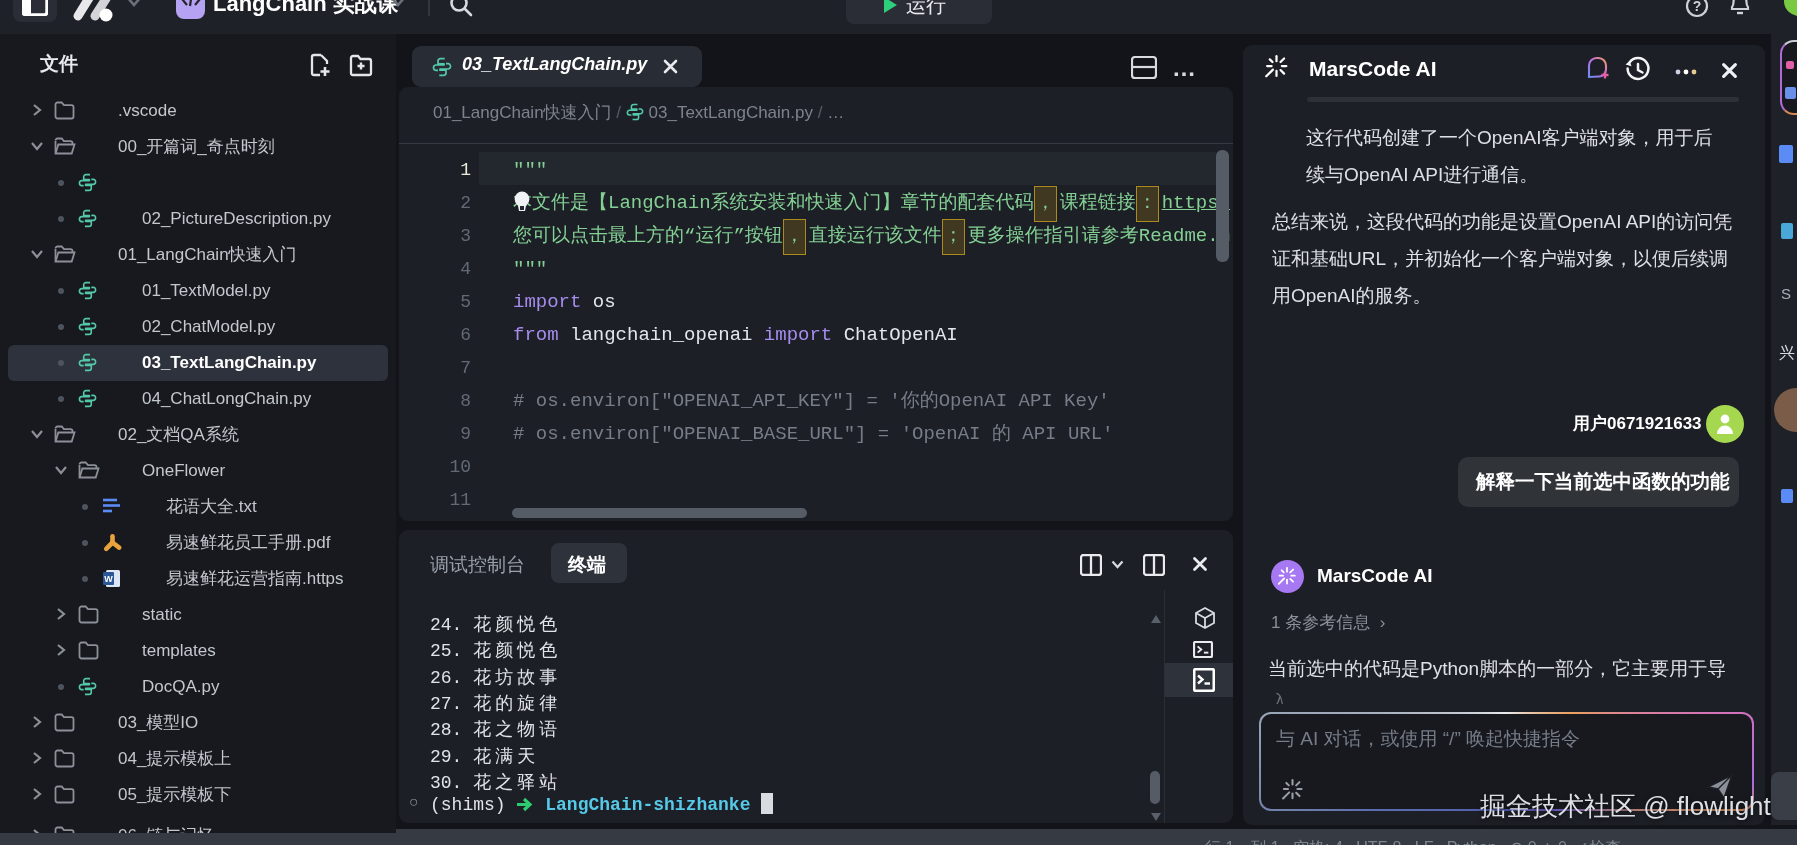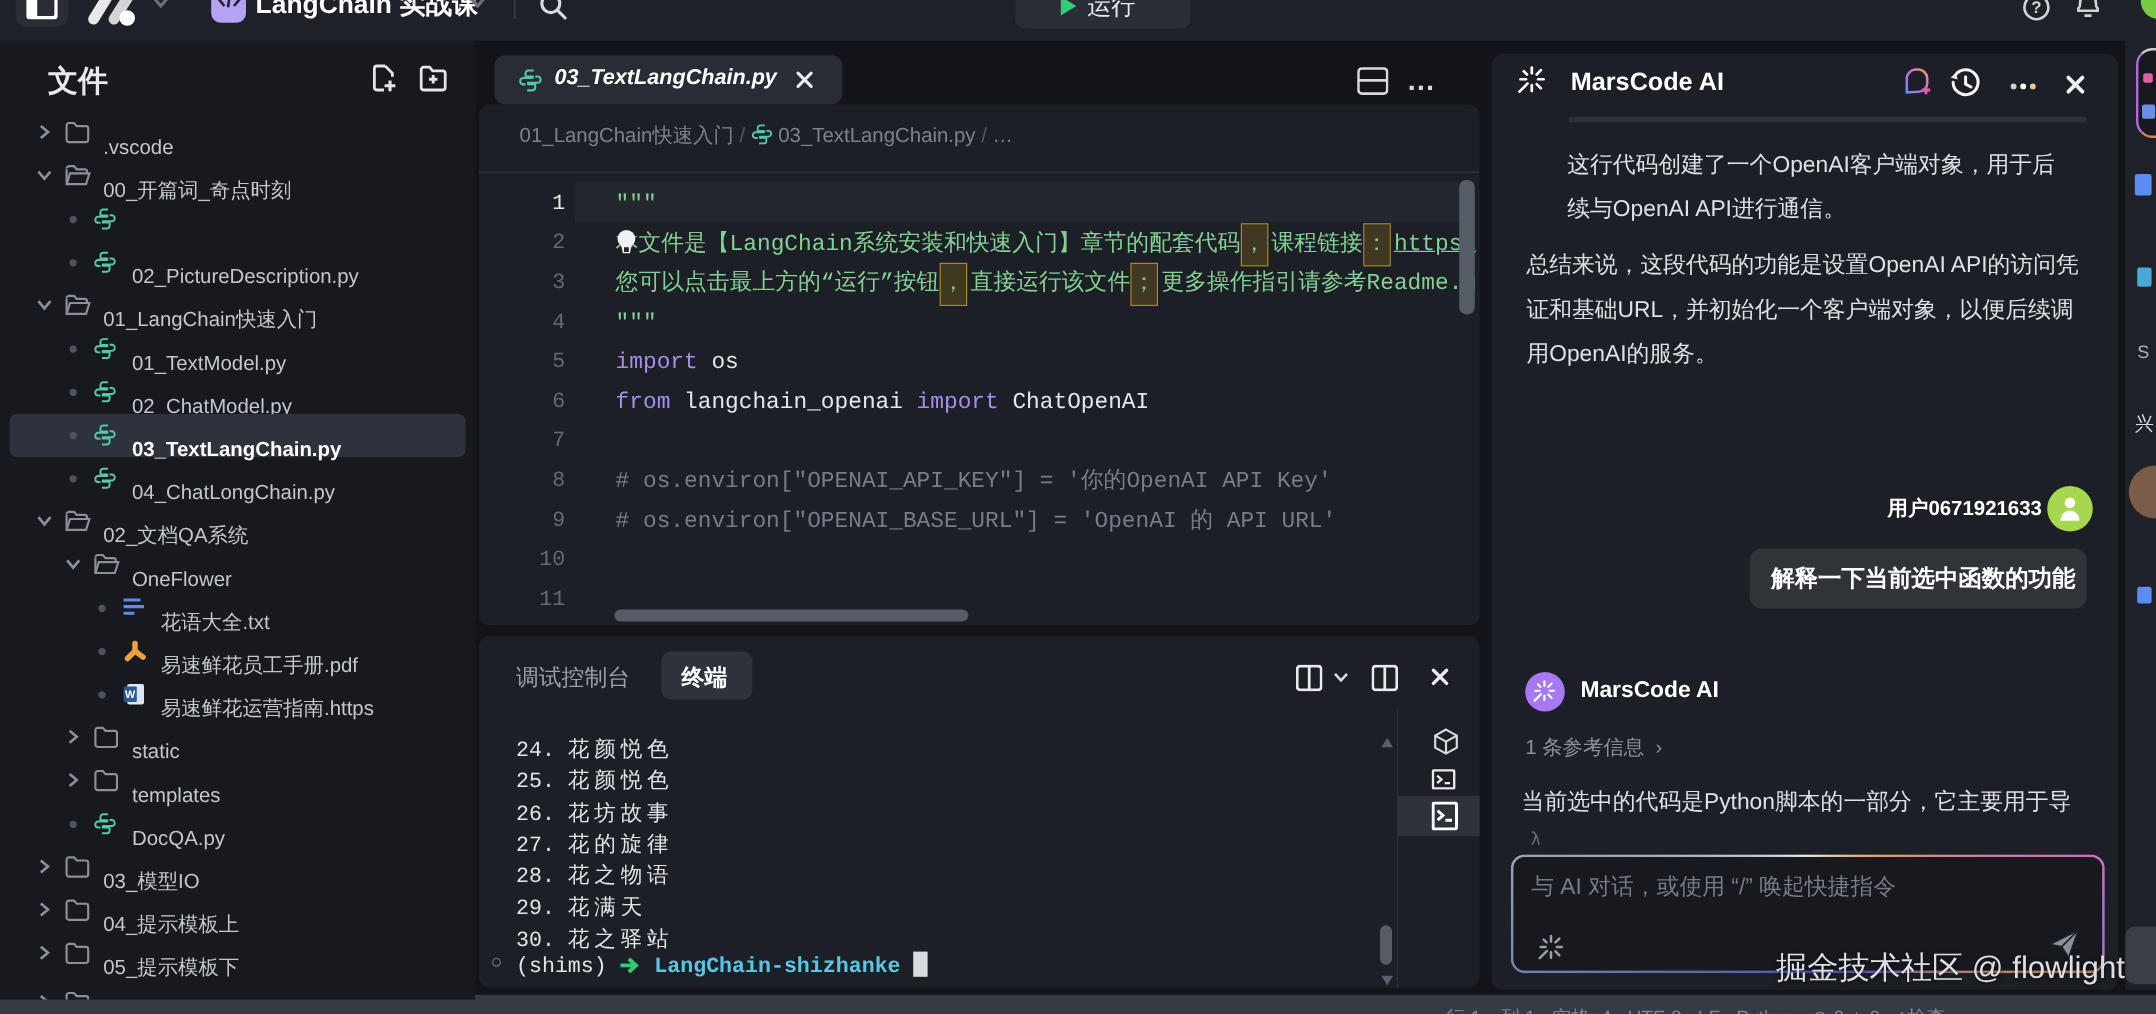--- a/index.html
+++ b/index.html
@@ -7,26 +7,26 @@
   body { background:#131419; font-family:"Liberation Sans", sans-serif; color:#ccd0d6; position:relative; }
   .abs { position:absolute; }
   svg { display:block; }
 
   
   #topbar { left:0; top:0; width:1797px; height:34px; background:#1e2127; z-index:5; }
   .tb-btn { position:absolute; background:#2a2d35; border-radius:8px; }
 
   
   #sidebar { left:0; top:27px; width:396px; height:806px; background:#17191e; overflow:hidden; z-index:1; }
-  #sb-title { position:absolute; left:40px; top:24px; font-size:25px; font-weight:bold; color:#e8eaee; }
+  #sb-title { position:absolute; left:40px; top:24px; font-size:19px; font-weight:bold; color:#e8eaee; }
   .trow { position:absolute; left:8px; width:380px; height:36px; line-height:36px; font-size:17px; color:#c3c7ce; white-space:nowrap; }
   .trow .chev { position:absolute; top:10px; }
   .trow .ico { position:absolute; top:8px; }
   .trow .dot { position:absolute; top:15px; width:6px; height:6px; border-radius:50%; background:#4e545d; }
-  .trow .lbl { position:absolute; top:12px; }
+  .trow .lbl { position:absolute; top:0;margin-left:32px; }
   .trow.sel { background:#2d323c; border-radius:6px; color:#fff; font-weight:bold; }
 
   
   #tab { left:412px; top:46px; width:290px; height:41px; background:#282c34; border-radius:9px; }
   #editor { left:399px; top:87px; width:834px; height:434px; background:#1c1f25; border-radius:9px; overflow:hidden; }
   #crumbs { position:absolute; left:34px; top:14px; font-size:17px; color:#7d838d; }
   #code-area { position:absolute; left:0; top:56px; width:834px; height:378px; border-top:1px solid #343941; font-family:"Liberation Mono", monospace; font-size:19px; }
   .cl { position:absolute; height:33px; line-height:33px; white-space:pre; }
   .lnum { position:absolute; width:72px; text-align:right; color:#636a75; height:33px; line-height:33px; font-size:18px;}
   .kw { color:#a78cf0; } .str { color:#84d094; } .cmt { color:#767d89; } .code { color:#e3e6eb; }

